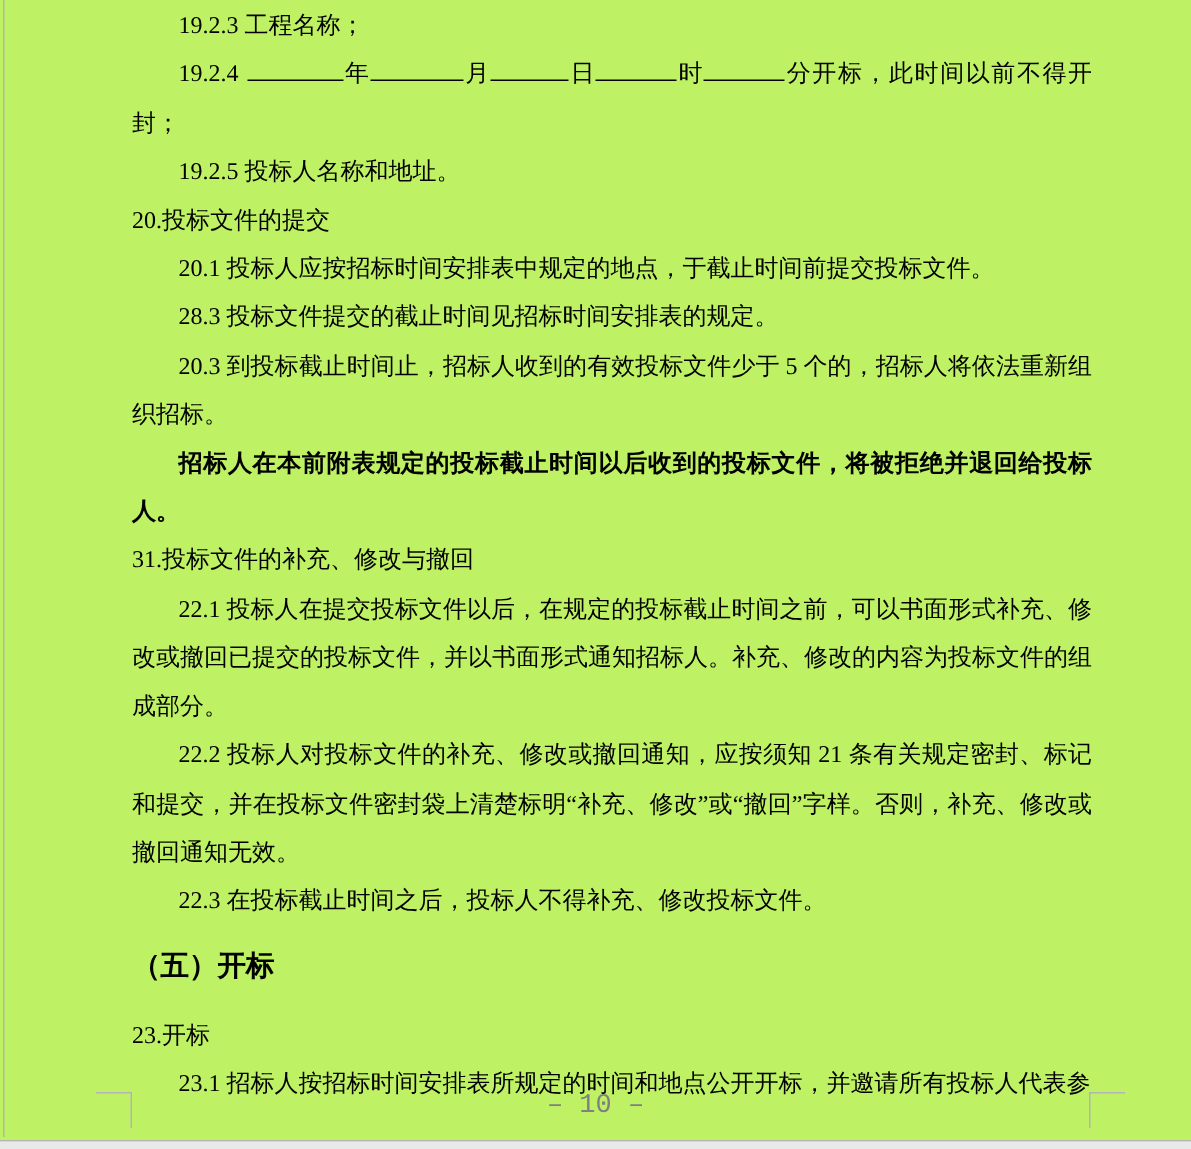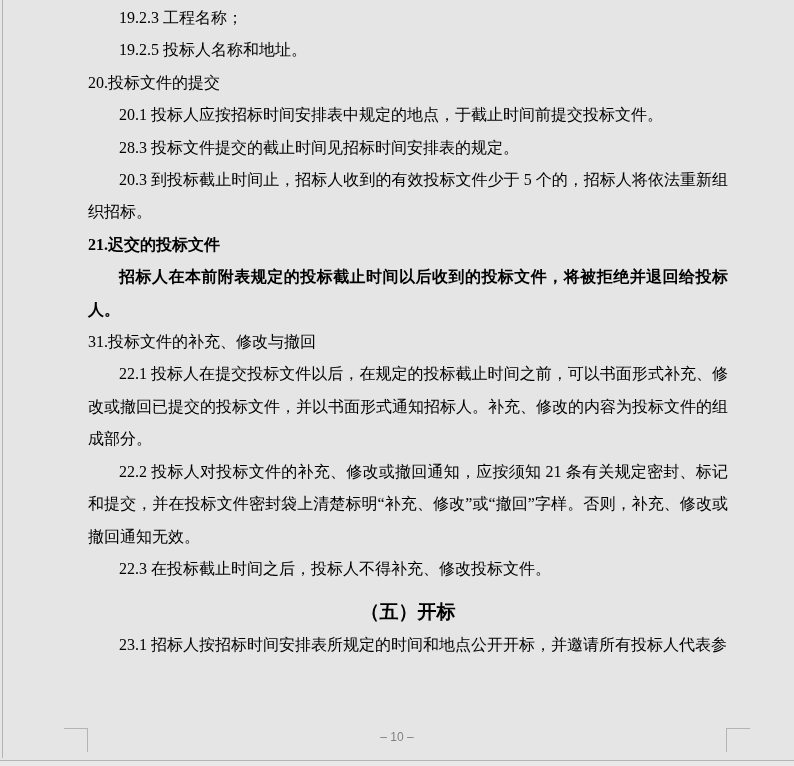--- a/index.html
+++ b/index.html
@@ -6,21 +6,21 @@
     margin: 0;
     padding: 0;
     background: #ffffff;
     font-family: "Liberation Serif", "DejaVu Serif", serif;
   }
   .viewport {
     position: relative;
     width: 794px;
     height: 766px;
     overflow: hidden;
-    background: #e5e5e5;
+    background: #bef264;
   }
   
   .page-edge-left {
     position: absolute;
     left: 2px; top: 0;
     width: 1px; height: 758px;
     background: #b4b4b4;
   }
   .page-edge-bottom {
     position: absolute;
@@ -49,21 +49,21 @@
     color: #000000;
     font-size: 16px;
     line-height: 32.4px;
     text-align: justify;
   }
   .content p { margin: 0; }
   .indent { text-indent: 31px; }
   .bold { font-weight: bold; }
   .mt-tight { margin-top: -7px; }
   .section-heading {
-    text-align: center;
+    text-align: left;
     font-weight: bold;
     font-size: 19px;
     line-height: 34px;
     margin-top: 10px !important;
   }
   .mt-head { margin-top: 13px !important; }
 
   
   .blank {
     display: inline-block;
@@ -76,61 +76,62 @@
   .b3 { width: 52px; }
   .b4 { width: 54px; }
   .b5 { width: 54px; }
 
   
   .footer-page-number {
     position: absolute;
     left: 0; top: 729px;
     width: 794px;
     text-align: center;
-    font-size: 12px;
+    font-size: 18px;
     line-height: 16px;
     color: #808080;
-    font-family: Liberation Sans, sans-serif;
+    font-family: Liberation Mono, monospace;
   }
 </style>
 </head>
 <body>
 
 <div class="viewport">
 
   <div class="page-edge-left"></div>
 
   <div class="content">
     <p class="indent">19.2.3 工程名称；</p>
 
+    <p class="indent"><span>19.2.4</span><span class="blank b1"></span><span>年</span><span class="blank b2"></span><span>月</span><span class="blank b3"></span><span>日</span><span class="blank b4"></span><span>时</span><span class="blank b5"></span><span>分开标，此时间以前不得开封；</span></p>
 
     <p class="indent">19.2.5 投标人名称和地址。</p>
 
     <p>20.投标文件的提交</p>
 
     <p class="indent">20.1 投标人应按招标时间安排表中规定的地点，于截止时间前提交投标文件。</p>
 
     <p class="indent">28.3 投标文件提交的截止时间见招标时间安排表的规定。</p>
 
     <p class="indent">20.3 到投标截止时间止，招标人收到的有效投标文件少于 5 个的，招标人将依法重新组织招标。</p>
 
-    <p class="bold mt-tight">21.迟交的投标文件</p>
 
     <p class="indent bold">招标人在本前附表规定的投标截止时间以后收到的投标文件，将被拒绝并退回给投标人。</p>
 
     <p class="mt-tight">31.投标文件的补充、修改与撤回</p>
 
     <p class="indent">22.1 投标人在提交投标文件以后，在规定的投标截止时间之前，可以书面形式补充、修改或撤回已提交的投标文件，并以书面形式通知招标人。补充、修改的内容为投标文件的组成部分。</p>
 
     <p class="indent">22.2 投标人对投标文件的补充、修改或撤回通知，应按须知 21 条有关规定密封、标记和提交，并在投标文件密封袋上清楚标明“补充、修改”或“撤回”字样。否则，补充、修改或撤回通知无效。</p>
 
     <p class="indent mt-tight">22.3 在投标截止时间之后，投标人不得补充、修改投标文件。</p>
 
     <p class="section-heading">（五）开标</p>
 
+    <p class="mt-head">23.开标</p>
 
     <p class="indent">23.1 招标人按招标时间安排表所规定的时间和地点公开开标，并邀请所有投标人代表参</p>
   </div>
 
   <div class="crop crop-left-h"></div>
   <div class="crop crop-left-v"></div>
   <div class="crop crop-right-h"></div>
   <div class="crop crop-right-v"></div>
 
   <div class="footer-page-number">– 10 –</div>

